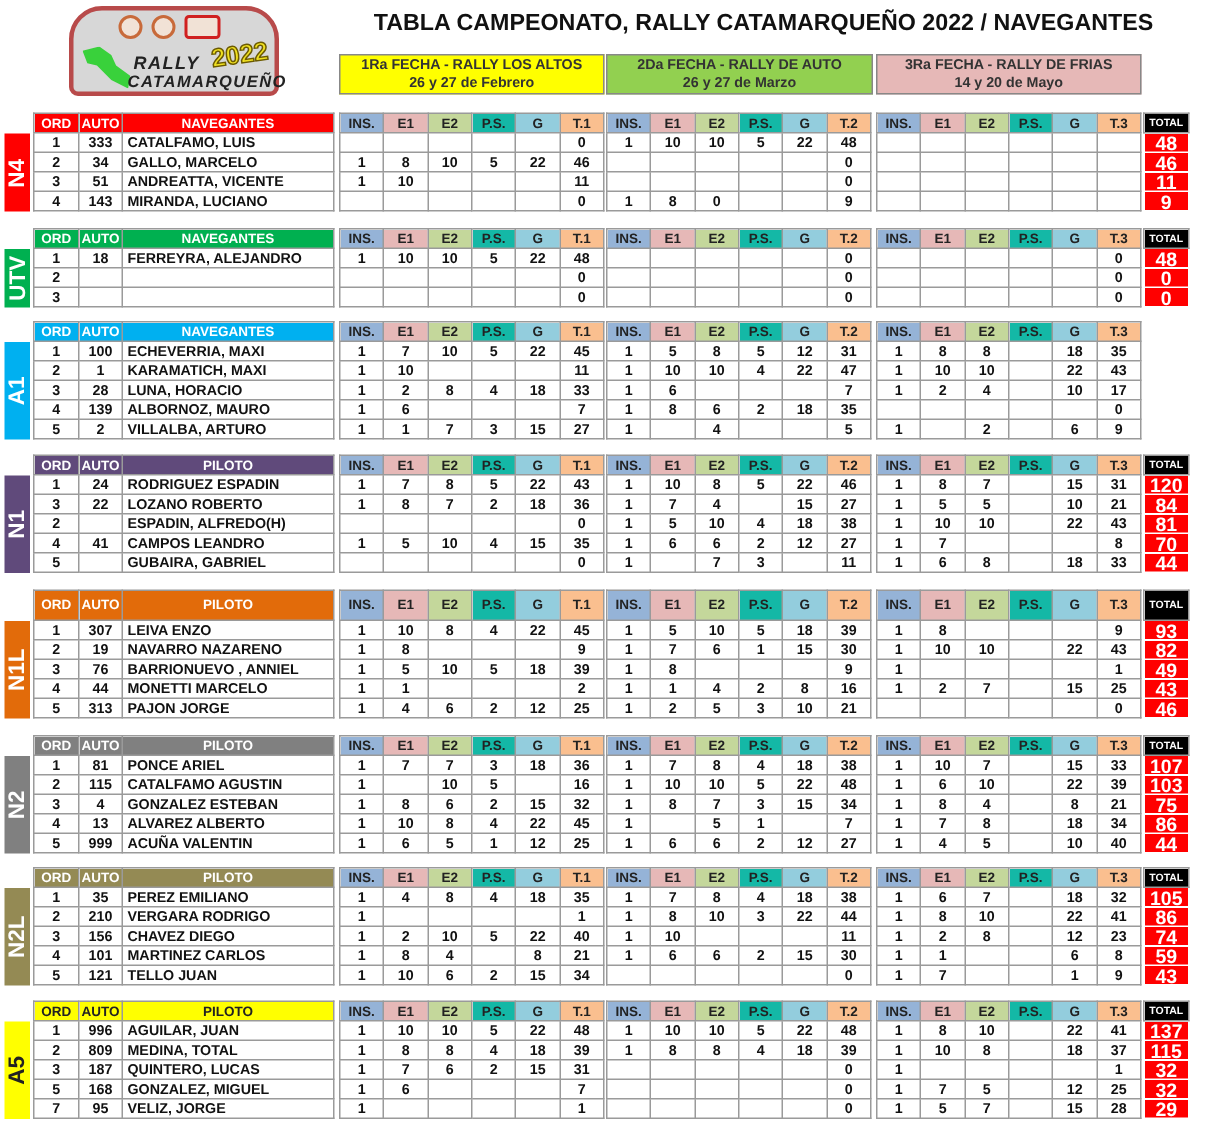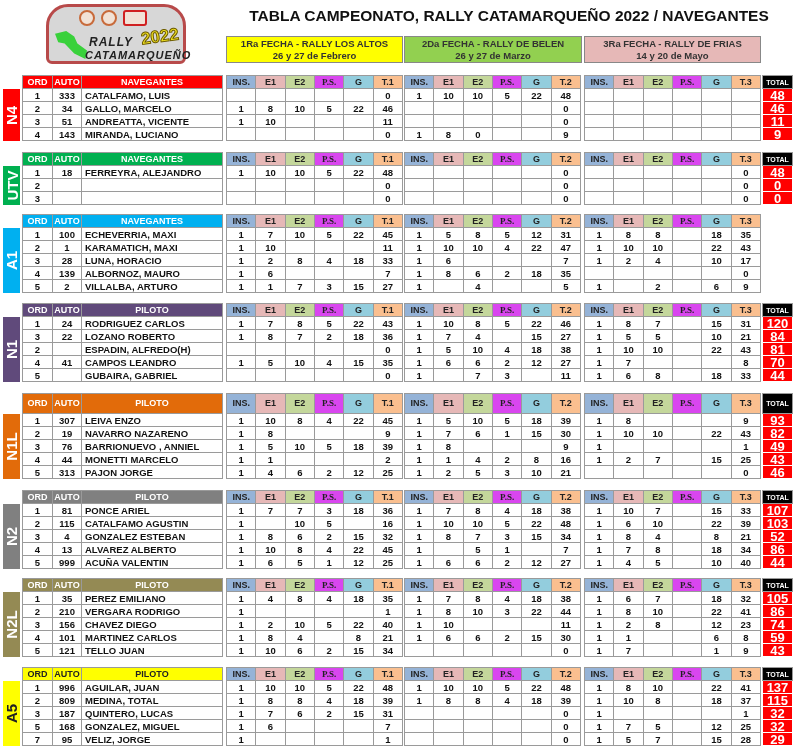--- a/index.html
+++ b/index.html
@@ -26,21 +26,21 @@
   table { border-collapse: collapse; position: absolute; table-layout: fixed; }
   td, th { border: 1px solid #9a9a9a; text-align: center; font-size: 9.5px; font-weight: bold; height: 13px;
            line-height: 11px; padding: 0; overflow: hidden; white-space: nowrap; }
   th { color: #222; font-size: 9px; }
   td.name { text-align: left; padding-left: 3px; }
   .tot th { background: #000; color: #fff; font-size: 7px; }
   .tot td { background: #ff0000; color: #fff; font-size: 13px; border: 1px solid #fff; }
   .c-ins { background: #95b3d7; }
   .c-e1 { background: #e6b8b7; }
   .c-e2 { background: #c4d79b; }
-  .c-ps { background: #d946ef; font-family: Liberation Serif, serif; }
+  .c-ps { background: #14b8a6; }
   .c-g { background: #93cddd; }
   .c-t { background: #fabf8f; }
 </style>
 </head>
 <body>
 
 <div class="logo">
   <div class="badges">
     <div class="badge"></div>
     <div class="badge"></div>
@@ -52,21 +52,21 @@
   <div class="yr">2022</div>
 </div>
 
 <div class="title">TABLA CAMPEONATO, RALLY CATAMARQUEÑO 2022 / NAVEGANTES</div>
 
 <div class="fecha" style="left: 226px; width: 177px; background: rgb(255, 255, 0);">
   <div>1Ra FECHA - RALLY LOS ALTOS</div>
   <div>26 y 27 de Febrero</div>
 </div>
 <div class="fecha" style="left: 404px; width: 178px; background: rgb(146, 208, 80);">
-  <div>2Da FECHA - RALLY DE BELEN</div>
+  <div>2Da FECHA - RALLY DE AUTO</div>
   <div>26 y 27 de Marzo</div>
 </div>
 <div class="fecha" style="left: 584px; width: 177px; background: rgb(230, 184, 183);">
   <div>3Ra FECHA - RALLY DE FRIAS</div>
   <div>14 y 20 de Mayo</div>
 </div>
 
 <div id="sections">
     <div class="sec" style="top: 75px; height: 67px;">
       <div class="catlabel" style="top: 14px; height: 52px; background: rgb(255, 0, 0); color: rgb(255, 255, 255);">
@@ -628,21 +628,21 @@
         </colgroup>
         <tbody>
           <tr style="height:13px">
             <th style="background:#604a7b;color:#fff">ORD</th>
             <th style="background:#604a7b;color:#fff">AUTO</th>
             <th style="background:#604a7b;color:#fff">PILOTO</th>
           </tr>
           <tr>
             <td>1</td>
             <td>24</td>
-            <td class="name">RODRIGUEZ CARLOS</td>
+            <td class="name">RODRIGUEZ ESPADIN</td>
           </tr>
           <tr>
             <td>3</td>
             <td>22</td>
             <td class="name">LOZANO ROBERTO</td>
           </tr>
           <tr>
             <td>2</td>
             <td></td>
             <td class="name">ESPADIN, ALFREDO(H)</td>
@@ -1264,21 +1264,21 @@
           <tr style="height:13px">
             <th>TOTAL</th>
           </tr>
           <tr>
             <td>107</td>
           </tr>
           <tr>
             <td>103</td>
           </tr>
           <tr>
-            <td>52</td>
+            <td>75</td>
           </tr>
           <tr>
             <td>86</td>
           </tr>
           <tr>
             <td>44</td>
           </tr>
         </tbody>
       </table>
     </div>

